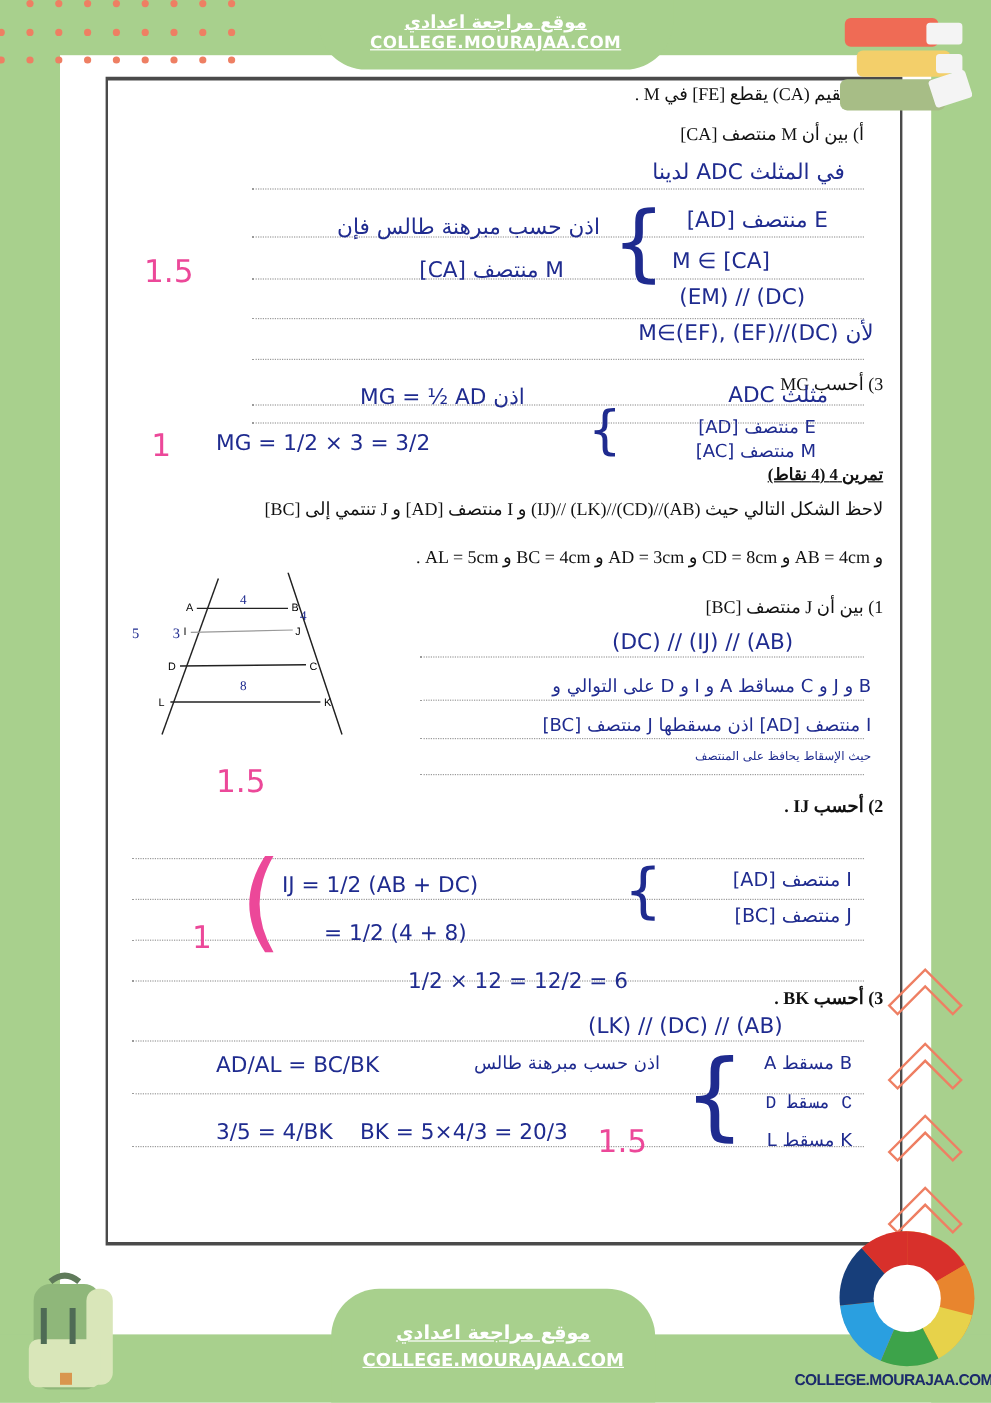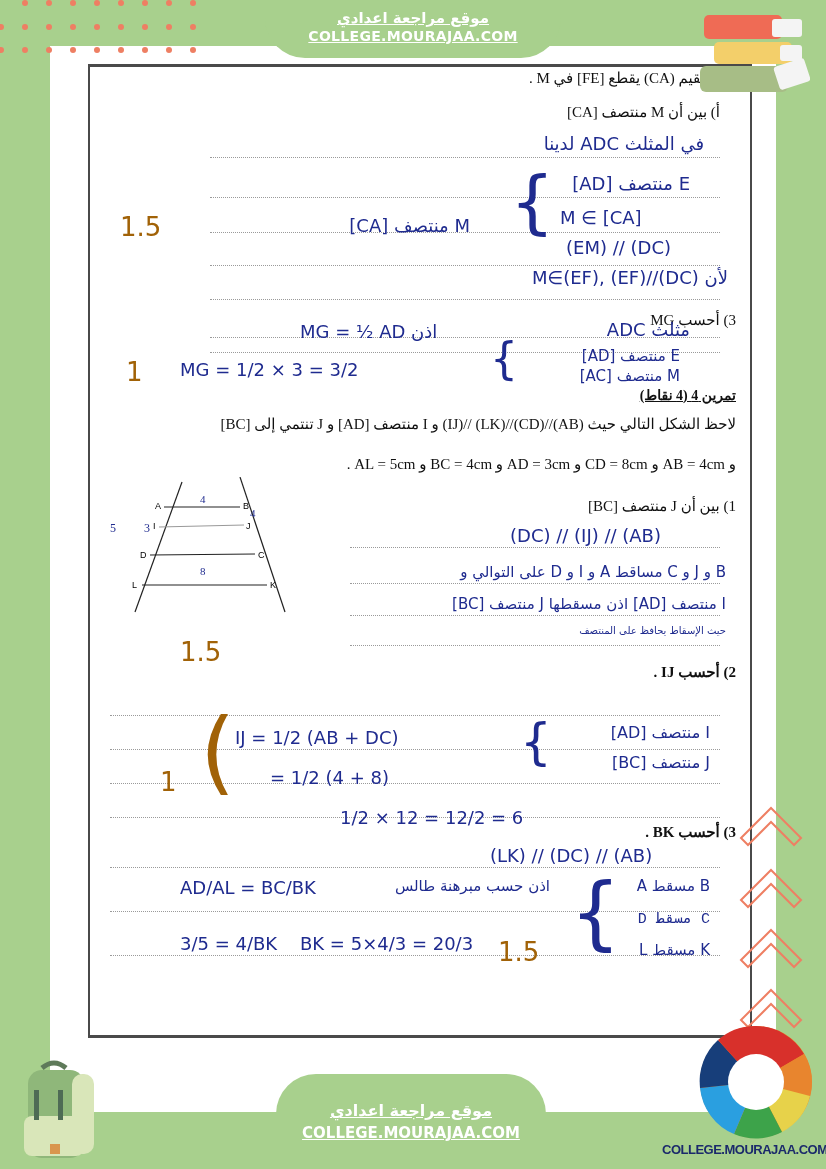--- a/index.html
+++ b/index.html
@@ -11,21 +11,21 @@
   .top-banner .ar { font-size:15px; text-decoration:underline; margin-top:9px; line-height:18px; direction:rtl; }
   .top-banner .en { font-size:14px; text-decoration:underline; line-height:18px; letter-spacing:0.3px; }
   .bottom-banner { position:absolute; left:276px; top:1074px; width:270px; height:95px; background:#a8d08d; border-radius:40px 40px 0 0; text-align:center; color:#fff; font-family:"DejaVu Sans", sans-serif; font-weight:bold; }
   .bottom-banner .ar { font-size:16px; text-decoration:underline; margin-top:26px; line-height:22px; direction:rtl; }
   .bottom-banner .en { font-size:15px; text-decoration:underline; line-height:22px; }
   .paper { position:absolute; left:88px; top:64px; width:660px; height:968px; border:2px solid #4a4a4a; border-top-width:3px; border-bottom-width:3px; background:#fff; }
   .ruled { position:absolute; left:120px; right:30px; height:0; border-top:1px dotted #9a9a9a; }
   .pt { position:absolute; right:14px; direction:rtl; font-size:15px; color:#111; text-align:right; white-space:nowrap; }
   .hw { position:absolute; font-family:"DejaVu Sans", sans-serif; color:#1f2b8f; font-size:18px; white-space:nowrap; }
   .hw.rtl { direction:rtl; }
-  .red { color:#a16207; font-family:"DejaVu Sans", sans-serif; position:absolute; }
+  .red { color:#ec4899; font-family:"DejaVu Sans", sans-serif; position:absolute; }
   .grade { font-size:26px; }
   .bold { font-weight:bold; }
   .underline { text-decoration:underline; }
   .chevron { position:absolute; width:70px; height:70px; }
   .logo-books { position:absolute; left:700px; top:10px; width:110px; height:85px; }
   .backpack { position:absolute; left:14px; top:1060px; width:90px; height:100px; }
   .wheel { position:absolute; left:696px; top:1022px; width:120px; height:120px; }
   .brand-bottom { position:absolute; left:662px; top:1142px; width:160px; text-align:center; font-family:"Liberation Sans", sans-serif; font-weight:bold; font-size:13px; color:#1b2a6b; letter-spacing:-0.5px; }
 </style>
 </head>
@@ -87,20 +87,21 @@
     <div class="ruled" style="left:20px;top:888px"></div>
 
   <div class="pt" style="top:2px;">المستقيم (CA) يقطع [FE] في M .</div>
   <div class="pt" style="top:36px;right:30px;text-align:right;">أ)   بين أن M منتصف [CA]</div>
 
   <div class="hw rtl" style="top:66px;right:46px;">في المثلث ADC لدينا</div>
   <div class="hw rtl" style="top:106px;right:60px;">E منتصف [AD]</div>
   <div class="hw" style="top:140px;left:470px;">M ∈ [CA]</div>
   <div class="hw" style="top:170px;left:476px;">(EM) // (DC)</div>
   <div class="hw rtl" style="top:200px;right:22px;">لأن M∈(EF), (EF)//(DC)</div>
+  <div class="hw rtl" style="top:112px;right:250px;">اذن حسب مبرهنة طالس فإن</div>
   <div class="hw rtl" style="top:148px;right:280px;">M منتصف [CA]</div>
   <div class="hw" style="top:100px;left:420px;font-size:70px;line-height:70px;">{</div>
   <div class="red grade" style="top:145px;left:30px;">1.5</div>
 
   <div class="pt" style="top:244px;">3) أحسب MG</div>
   <div class="hw rtl" style="top:252px;right:60px;">مثلث ADC</div>
   <div class="hw rtl" style="top:280px;right:70px;font-size:15px;">E منتصف [AD]</div>
   <div class="hw rtl" style="top:300px;right:70px;font-size:15px;">M منتصف [AC]</div>
   <div class="hw" style="top:270px;left:400px;font-size:44px;line-height:44px;">{</div>
   <div class="hw rtl" style="top:254px;left:210px;">اذن MG = ½ AD</div>

